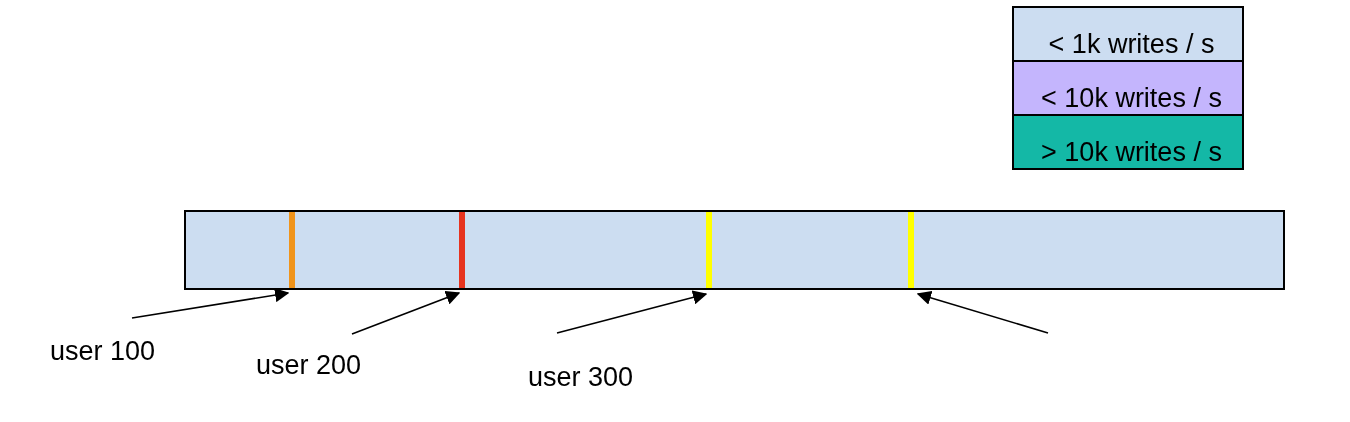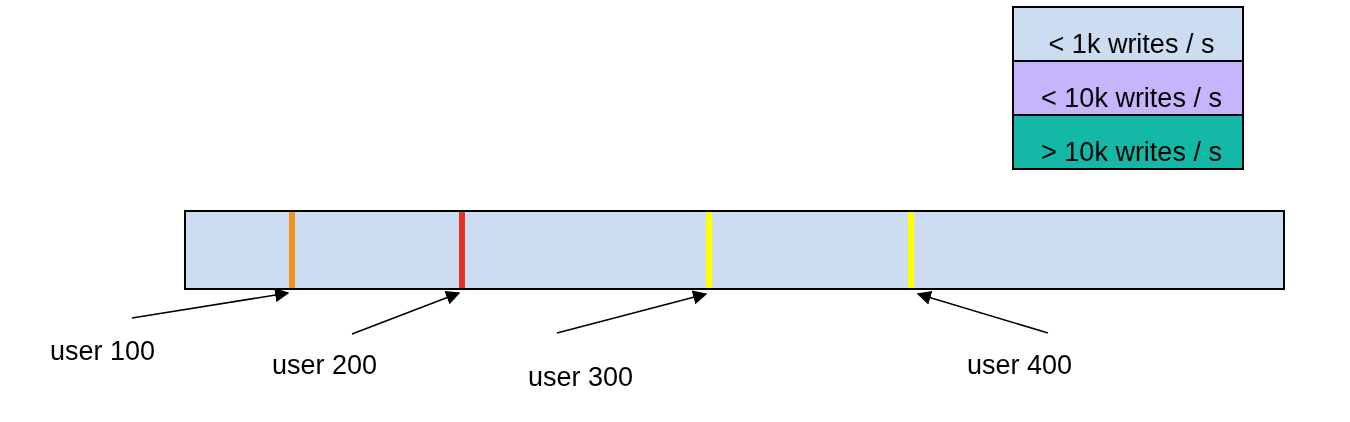--- a/index.html
+++ b/index.html
@@ -54,21 +54,21 @@
     bottom: 0;
     width: 6px;
   }
   .user-label {
     position: absolute;
     font-size: 27px;
     line-height: 1.1;
     white-space: nowrap;
   }
   .lbl-100 { left: 50px;  top: 337px; }
-  .lbl-200 { left: 272px; top: 351px; }
+  .lbl-200 { left: 256px; top: 351px; }
   .lbl-300 { left: 496px; top: 363px; margin-left: 32px; }
   .lbl-400 { left: 967px; top: 351px; }
   .arrows {
     position: absolute;
     left: 0; top: 0;
     pointer-events: none;
   }
   .arrow-line {
     stroke: #000000;
     stroke-width: 1.6;
@@ -108,15 +108,14 @@
     </defs>
     <line class="arrow-line" x1="132" y1="318" x2="288" y2="293" marker-end="url(#ah)"></line>
     <line class="arrow-line" x1="352" y1="334" x2="459" y2="293" marker-end="url(#ah)"></line>
     <line class="arrow-line" x1="557" y1="333" x2="706" y2="294" marker-end="url(#ah)"></line>
     <line class="arrow-line" x1="1048" y1="333" x2="918" y2="294" marker-end="url(#ah)"></line>
   </svg>
 
   <div class="user-label lbl-100">user 100</div>
   <div class="user-label lbl-200">user 200</div>
   <div class="user-label lbl-300">user 300</div>
-  <div class="user-label lbl-400">user 400</div>
 
 </div>
 
 </body></html>

